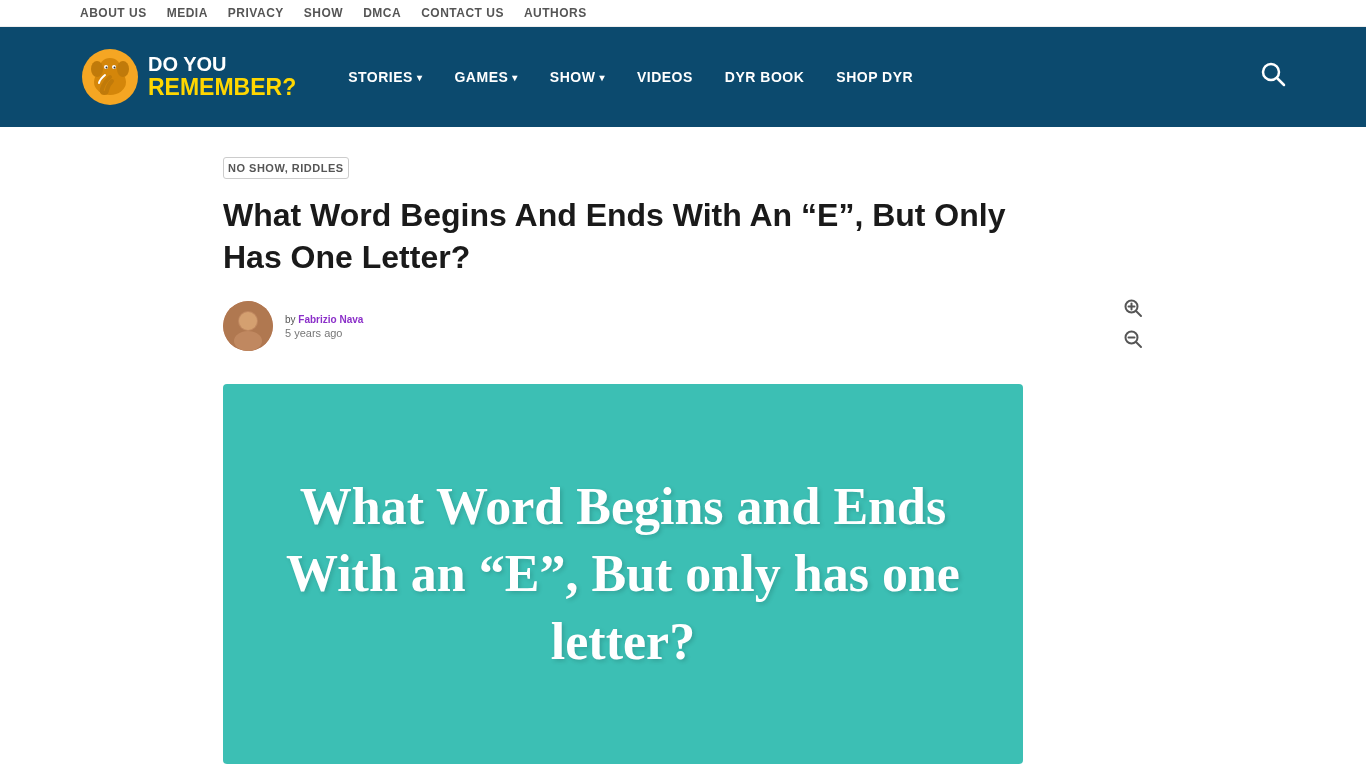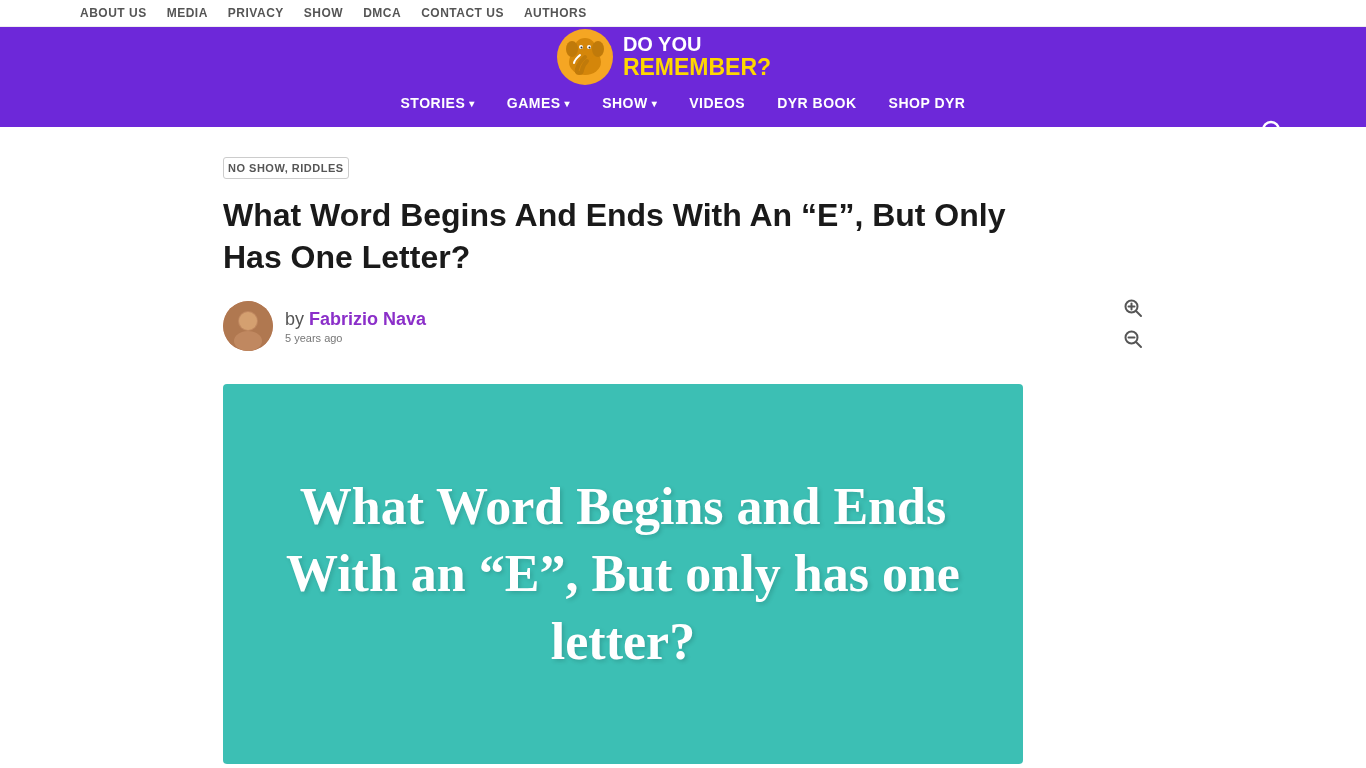--- a/index.html
+++ b/index.html
@@ -17,27 +17,26 @@
     .top-bar a {
       font-size: 12px;
       color: #555;
       text-decoration: none;
       font-weight: 600;
       letter-spacing: 0.5px;
     }
 
     
     .main-nav {
-      background: #6d28d9;
+      background: #0c4a6e;
       display: flex;
       align-items: center;
       padding: 0 80px;
       height: 100px;
       position: relative;
-      flex-direction: column;
     }
     .logo-area {
       display: flex;
       align-items: center;
       margin-right: 40px;
       text-decoration: none;
     }
     .logo-elephant {
       width: 60px;
       height: 60px;
@@ -124,21 +123,21 @@
       justify-content: center;
       font-size: 20px;
       color: #fff;
     }
     .author-info {
       display: flex;
       flex-direction: column;
       gap: 2px;
     }
     .author-by {
-      font-size: 18px;
+      font-size: 10px;
       color: #555;
     }
     .author-name {
       color: #8B2FC9;
       font-weight: 700;
       text-decoration: none;
     }
     .author-time {
       font-size: 11px;
       color: #777;

